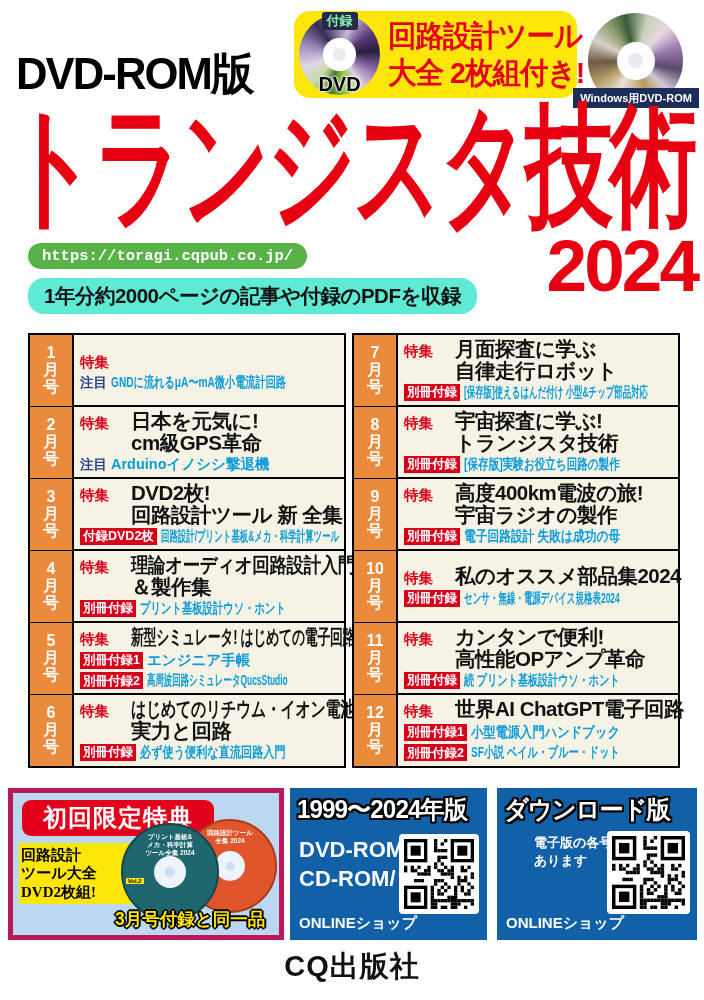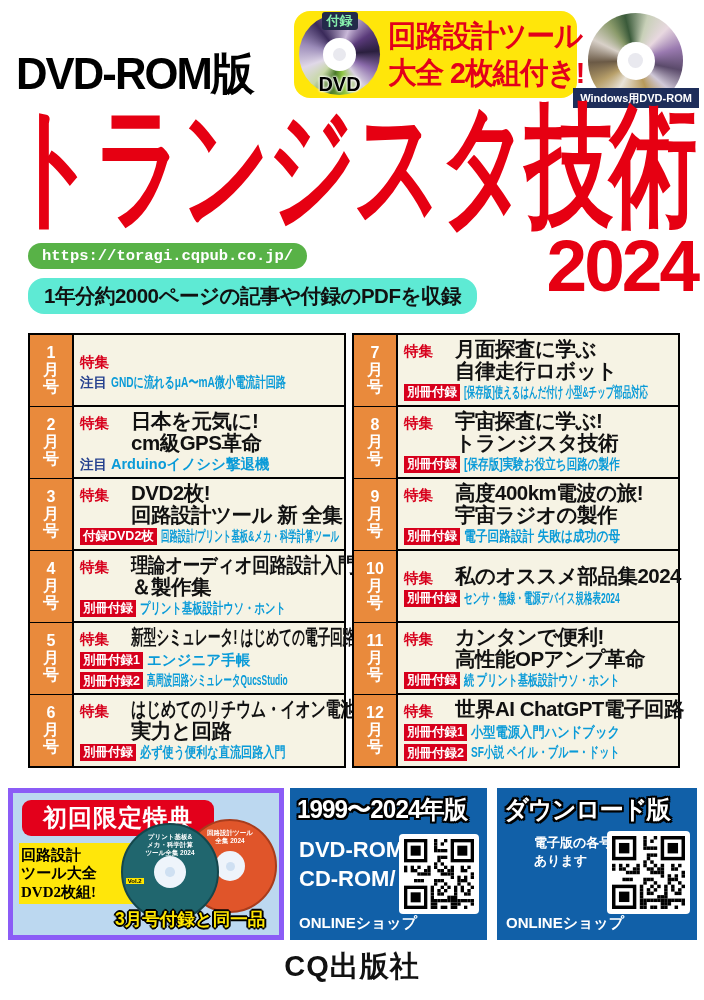--- a/index.html
+++ b/index.html
@@ -48,21 +48,21 @@
   .feat-lines{font-weight:bold;color:#111;font-size:20.5px;line-height:1.05;letter-spacing:-0.5px;min-width:0;flex:1;}
   .feat-line{display:inline-block;white-space:nowrap;}
   .sub-row{display:flex;align-items:center;margin-top:1.5px;min-width:0;}
   .sub-badge{background:#d7001c;color:#fff;font-size:12.5px;font-weight:bold;padding:0.5px 3px;margin-right:4px;
     flex:none;line-height:1.3;white-space:nowrap;}
   .sub-badge.plain{background:none;color:#24408e;font-size:13.5px;padding:0.5px 0;}
   .sub-text{color:#0a9bd8;font-weight:bold;font-size:14.5px;white-space:nowrap;display:inline-block;}
 
   
   .bbox{position:absolute;top:788px;height:152px;box-sizing:border-box;}
-  #box-premium{left:8px;width:276px;border:5px solid #8b5cf6;background:#bcd8f0;overflow:hidden;}
+  #box-premium{left:8px;width:276px;border:5px solid #be185d;background:#bcd8f0;overflow:hidden;}
   #premium-title{position:absolute;left:9px;top:7px;width:192px;height:36px;background:#e3001b;color:#fff;border-radius:9px;
     font-size:24px;font-weight:bold;display:flex;align-items:center;justify-content:center;letter-spacing:1px;white-space:nowrap;}
   #premium-body{position:absolute;left:6px;top:50px;width:122px;background:#ffe60a;padding:3px 2px;
     font-family:"Liberation Serif","DejaVu Serif",serif;font-weight:bold;font-size:15px;line-height:1.22;color:#000;}
   #premium-body span{display:block;white-space:nowrap;}
   .mini-disc{position:absolute;border-radius:50%;}
   .mini-disc::before{content:'';position:absolute;inset:33%;background:#eef4fb;border-radius:50%;}
   .mini-disc::after{content:'';position:absolute;inset:45%;background:#cfe0f2;border-radius:50%;}
   #disc-orange{left:170px;top:26px;width:90px;height:90px;background:#e0552a;border:2px solid #a83c1c;}
   #disc-teal{left:108px;top:30px;width:94px;height:94px;background:#20666e;border:2px solid #14464c;}

